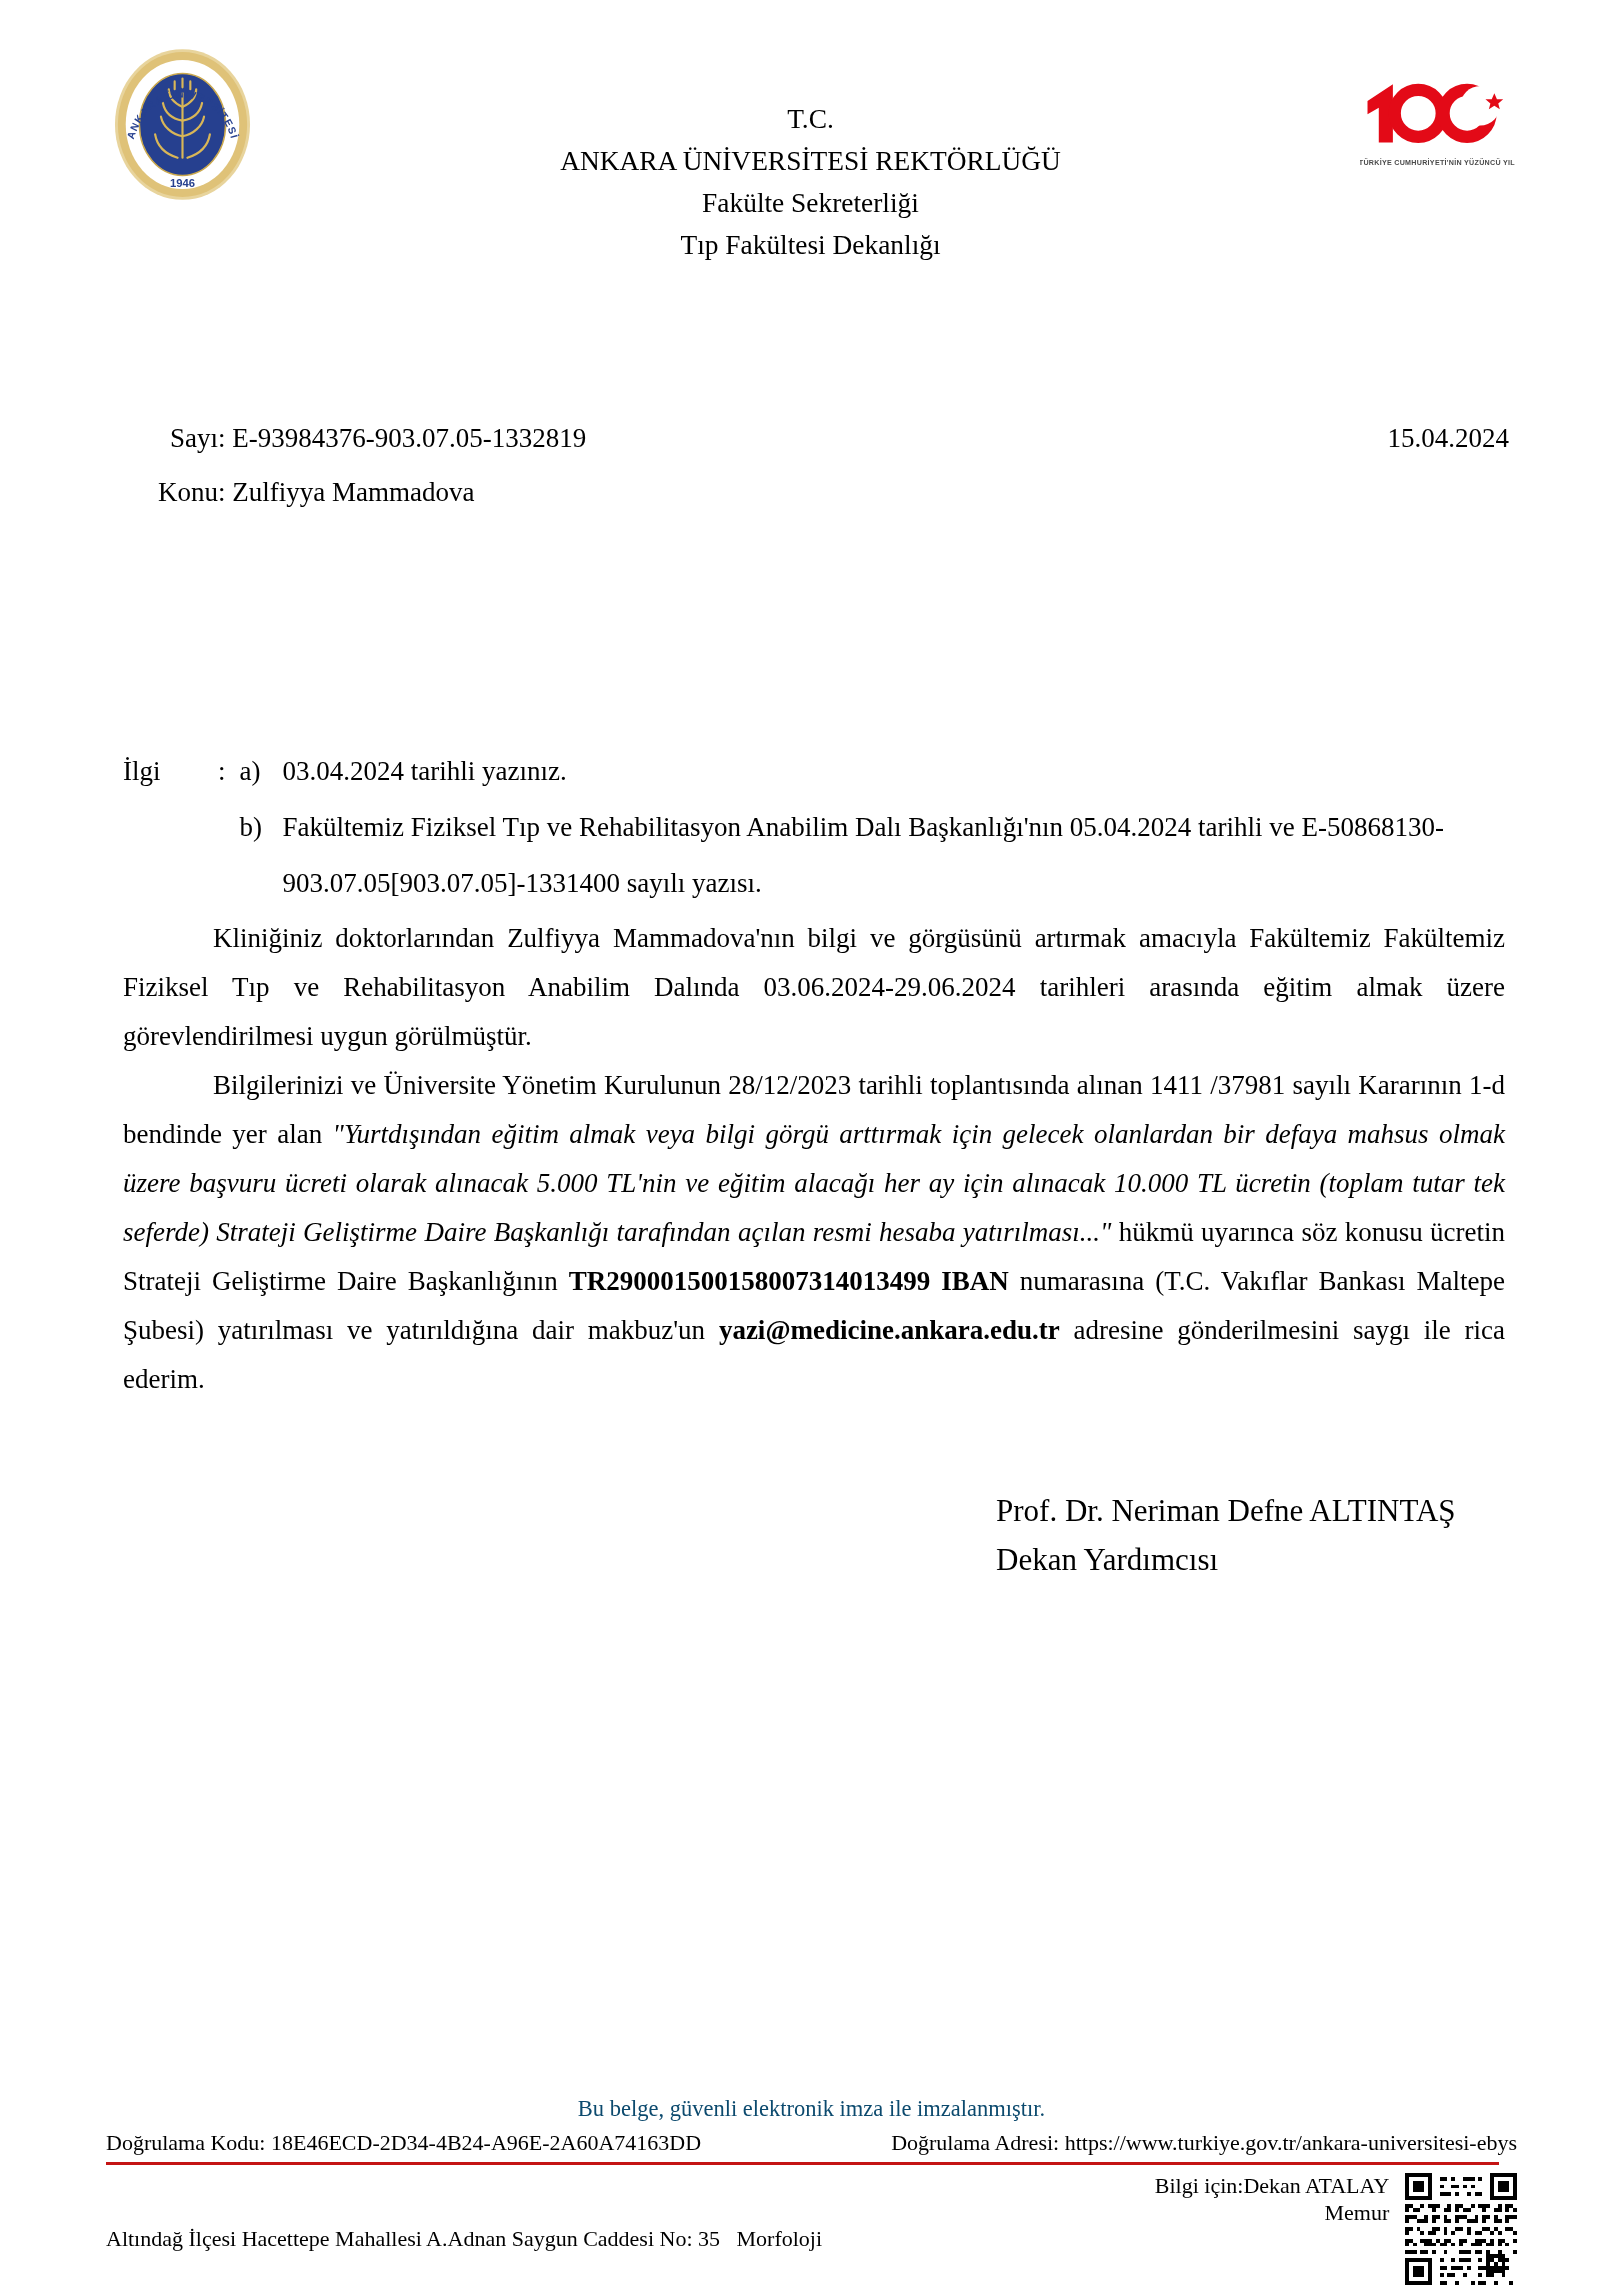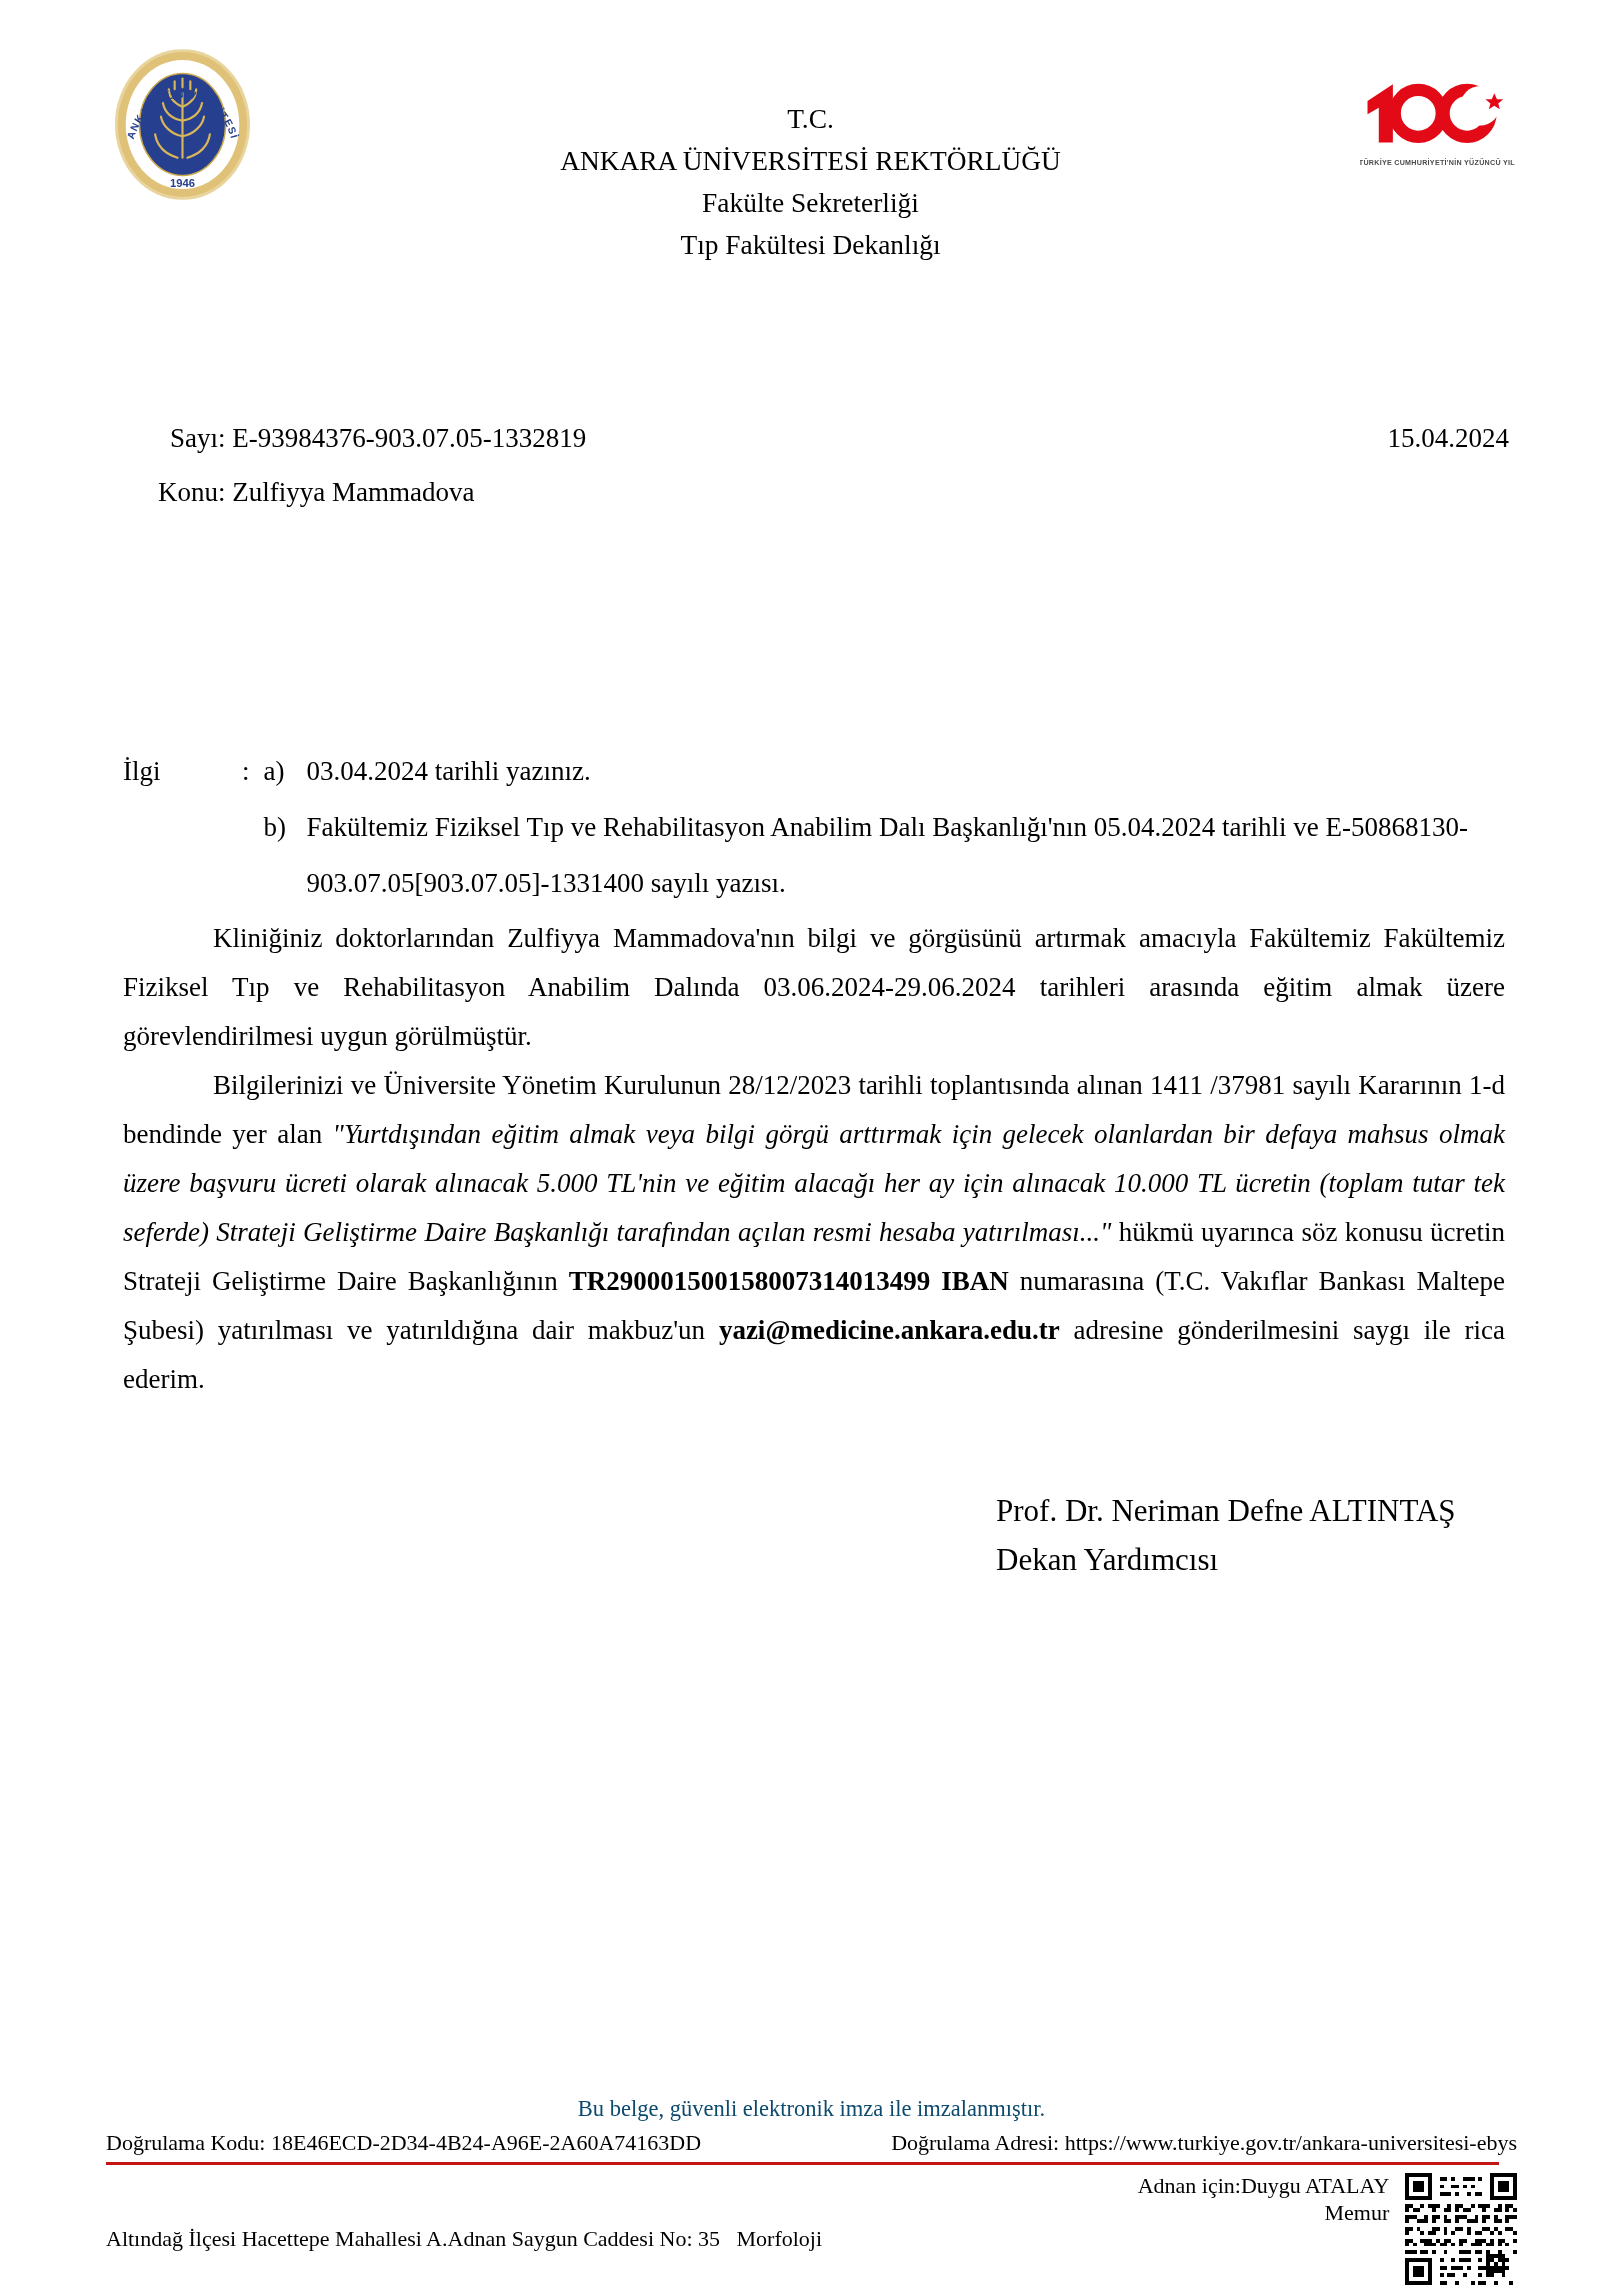--- a/index.html
+++ b/index.html
@@ -18,21 +18,21 @@
   .meta-row + .meta-row{margin-top:22.5px;}
   .mlabel{display:inline-block;width:95px;flex:0 0 95px;text-align:right;}
   .mdate{margin-left:auto;}
 
   
   .recipient{position:absolute;left:0;right:0;top:554px;text-align:center;
              font-size:27px;line-height:49px;}
 
   
   .ilgi{position:absolute;left:123px;right:116px;top:743px;font-size:27px;line-height:56px;
-        display:flex;align-items:flex-start;gap:24px;}
+        display:flex;align-items:flex-start;}
   .ilgi-label{flex:0 0 95px;}
   .ilgi-content{flex:1;}
   .ilgi-row{display:flex;align-items:flex-start;}
   .ilgi-colon{flex:0 0 21.6px;}
   .ilgi-marker{flex:0 0 43px;}
   .ilgi-txt{flex:1;}
 
   
   .bodytext{position:absolute;left:123px;right:116px;top:914px;}
   .bodytext p{margin:0;font-size:27px;line-height:49px;text-align:justify;text-indent:90px;}
@@ -153,21 +153,21 @@
     <div class="f-rule"></div>
     <div class="f-bottom">
       <div class="f-left">
         <div>Altındağ İlçesi Hacettepe Mahallesi A.Adnan Saygun Caddesi No: 35   Morfoloji</div>
         
         
         
         
       </div>
       <div class="f-right">
-        <div>Adnan için:Duygu ATALAY</div>
+        <div>Bilgi için:Dekan ATALAY</div>
         <div>Memur</div>
       </div>
       <svg class="qr" width="112" height="112" viewBox="0 0 29 29" shape-rendering="crispEdges">
         <rect width="29" height="29" fill="#fff"></rect>
         <g fill="#000">
           <rect x="0" y="0" width="7" height="7"></rect>
             <rect x="1" y="1" width="5" height="5" fill="#fff"></rect>
             <rect x="2" y="2" width="3" height="3"></rect>
           <rect x="22" y="0" width="7" height="7"></rect>
             <rect x="23" y="1" width="5" height="5" fill="#fff"></rect>

